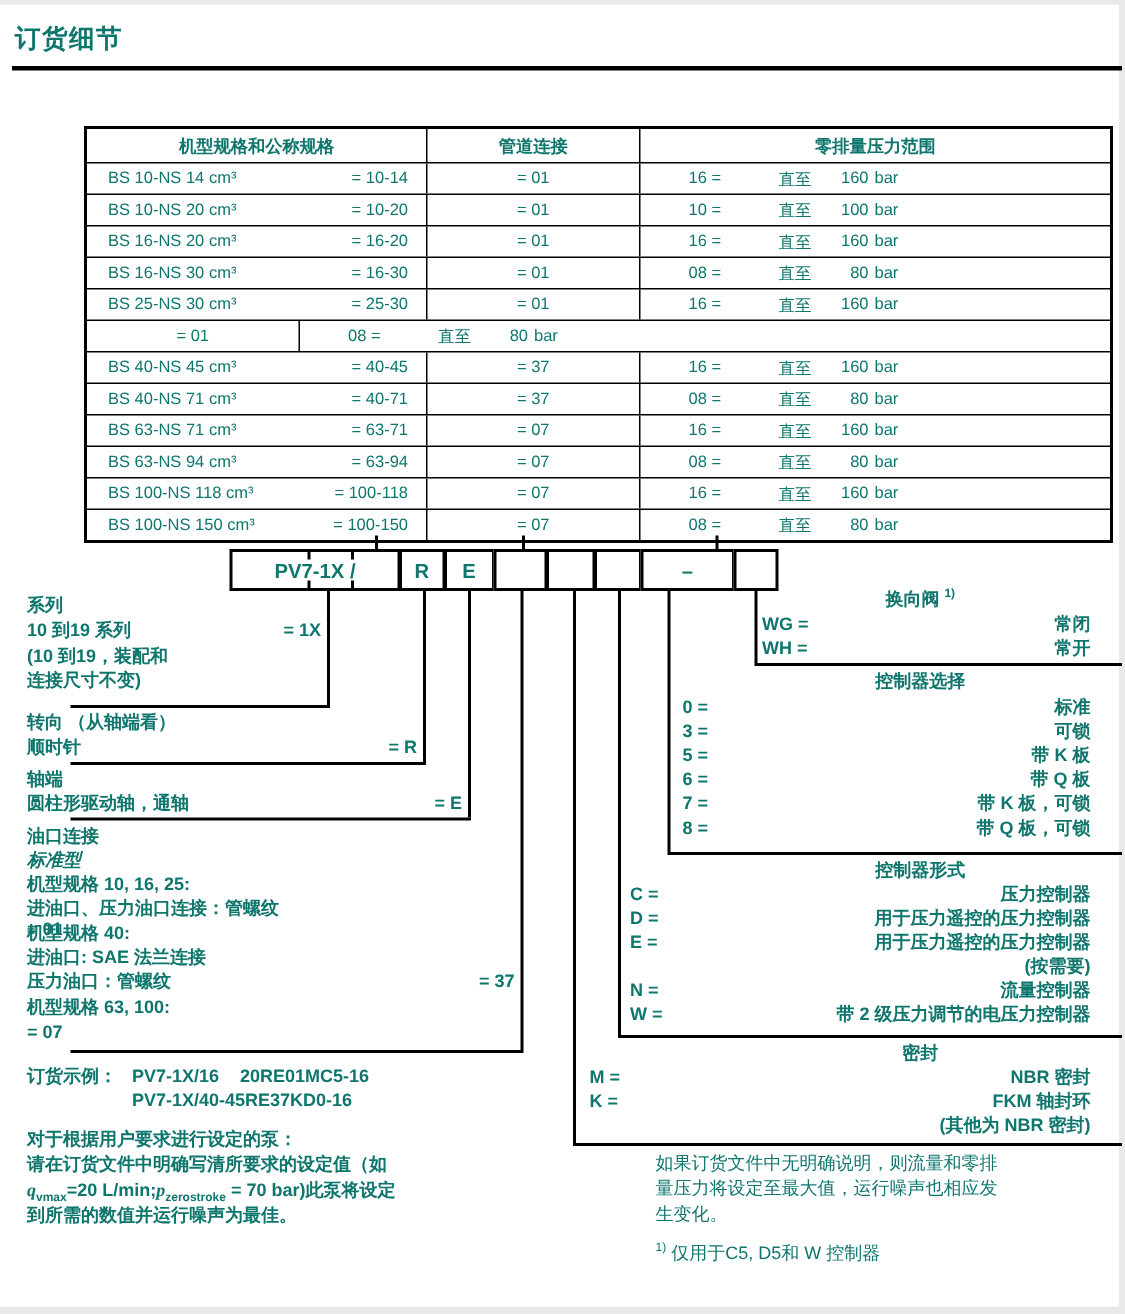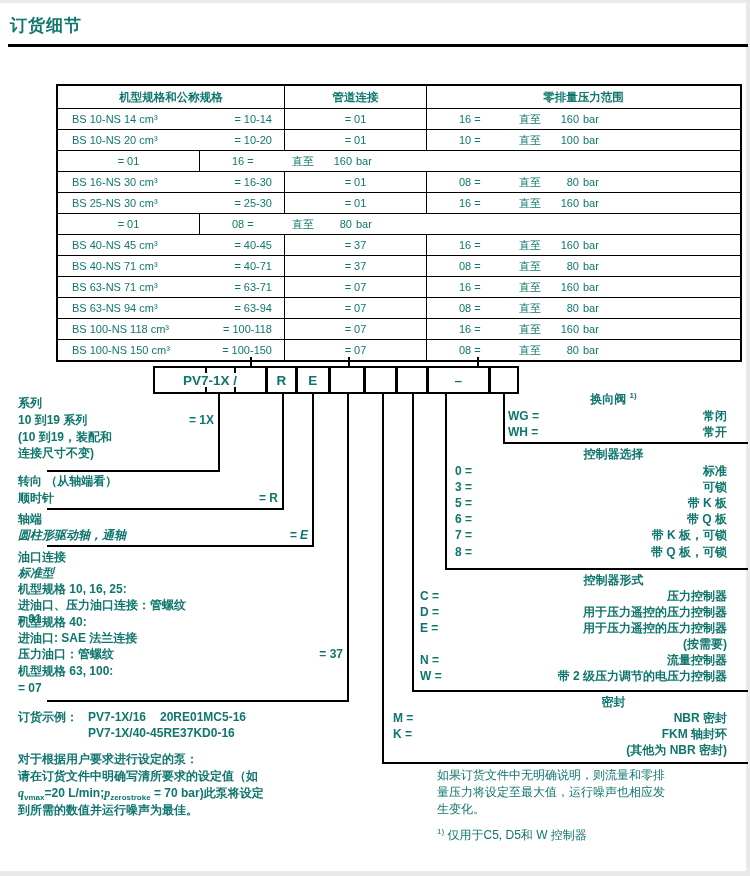--- a/index.html
+++ b/index.html
@@ -81,20 +81,24 @@
         </div>
       <div class="c2">= 01</div>
       <div class="c3">
           <span class="pc">10 =</span>
           <span class="pl">直至</span>
           <span class="pn">100</span>
           <span class="pu">bar</span>
         </div>
     </div>
     <div class="tr">
+      <div class="c1">
+          <span class="model">BS 16-NS 20 cm³</span>
+          <span>= 16-20</span>
+        </div>
       <div class="c2">= 01</div>
       <div class="c3">
           <span class="pc">16 =</span>
           <span class="pl">直至</span>
           <span class="pn">160</span>
           <span class="pu">bar</span>
         </div>
     </div>
     <div class="tr">
       <div class="c1">
@@ -263,21 +267,21 @@
   <div class="dt" style="left:18px;top:430px;">(10 到19，装配和</div>
   <div class="dt" style="left:18px;top:446px;">连接尺寸不变)</div>
 
   <div class="dt" style="left:18px;top:474px;">转向 （从轴端看）</div>
   <div class="dt row" style="left:18px;top:491px;width:260px;">
     <span>顺时针</span>
     <span>= R</span>
   </div>
 
   <div class="dt" style="left:18px;top:512px;">轴端</div>
-  <div class="dt row" style="left:18px;top:528px;width:290px;font-style:italic;">
+  <div class="dt row" style="left:18px;top:528px;width:290px;">
     <span>圆柱形驱动轴，通轴</span>
     <span>= E</span>
   </div>
 
   <div class="dt" style="left:18px;top:550px;">油口连接</div>
   <div class="dt it" style="left:18px;top:566px;">标准型</div>
   <div class="dt" style="left:18px;top:582px;">机型规格 10, 16, 25:</div>
   <div class="dt row" style="left:18px;top:598px;width:325px;flex-direction:column;">
     <span>进油口、压力油口连接：管螺纹</span>
     <span>= 01</span>

